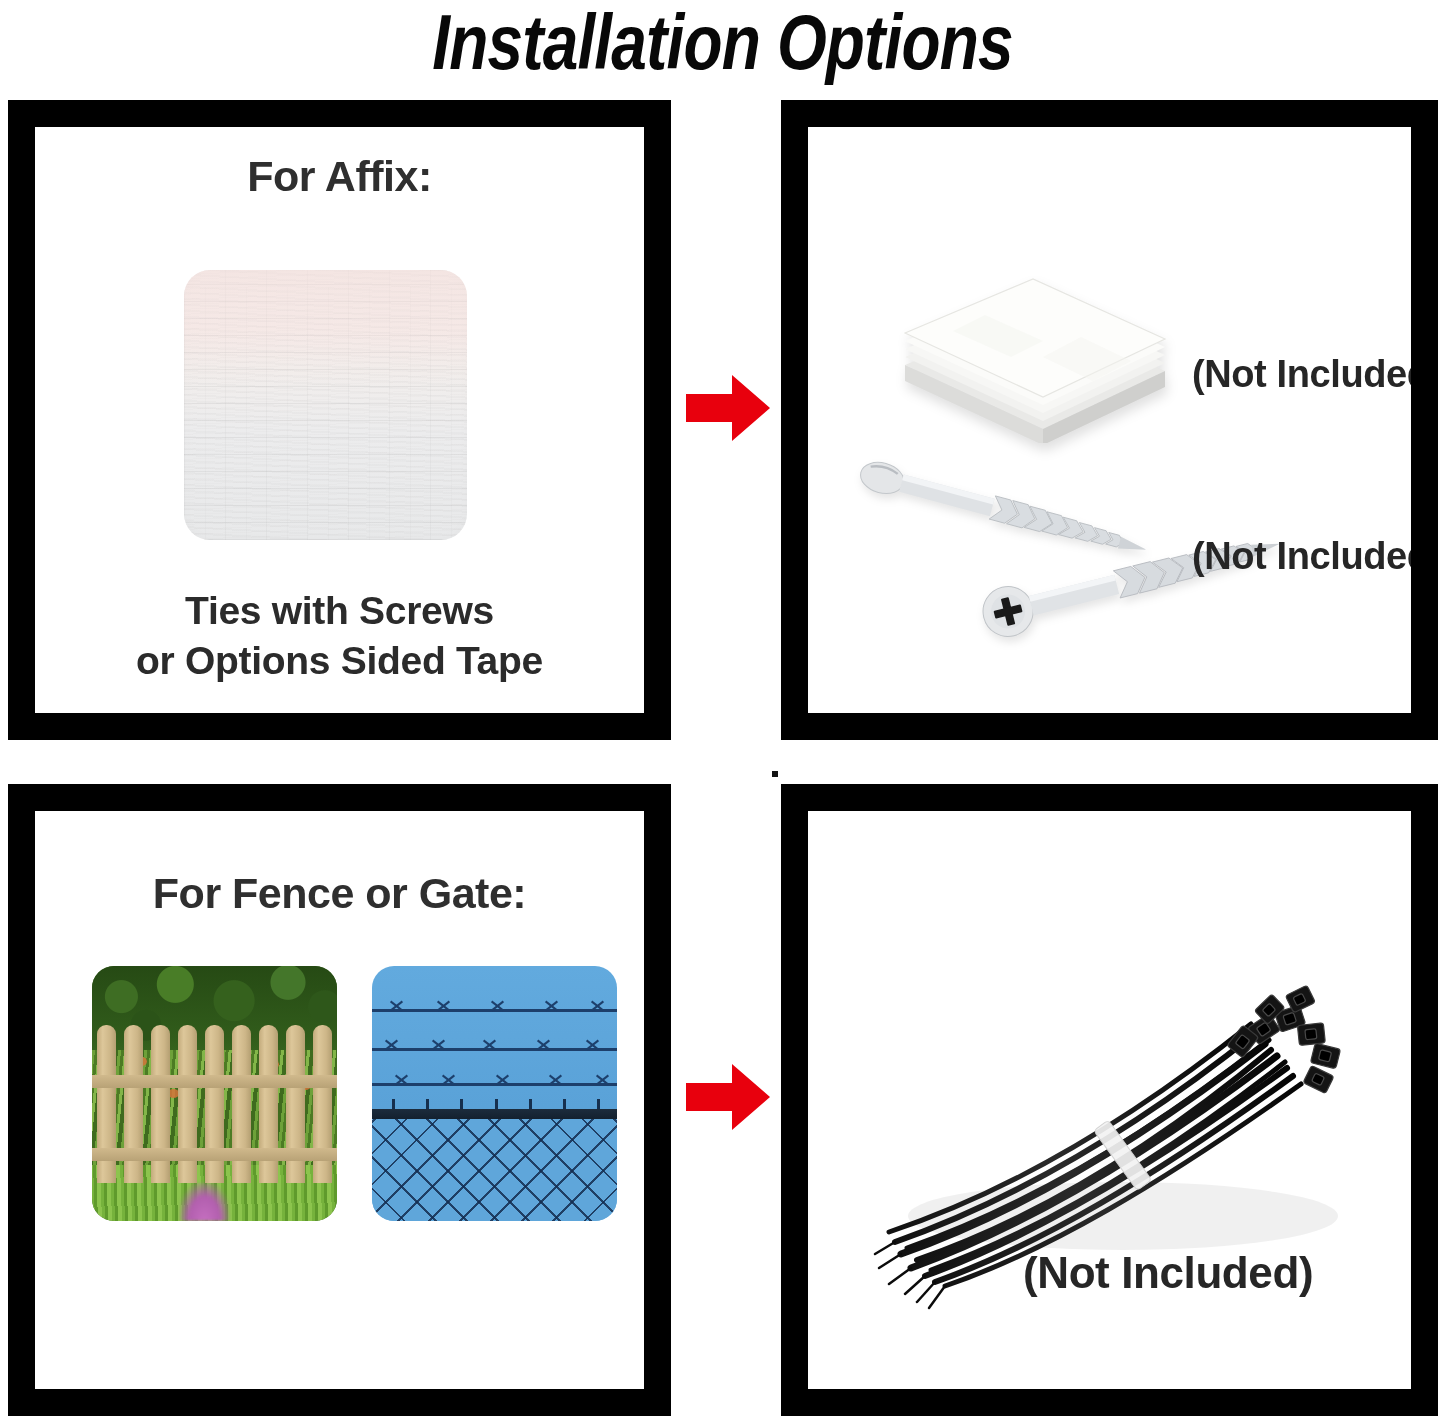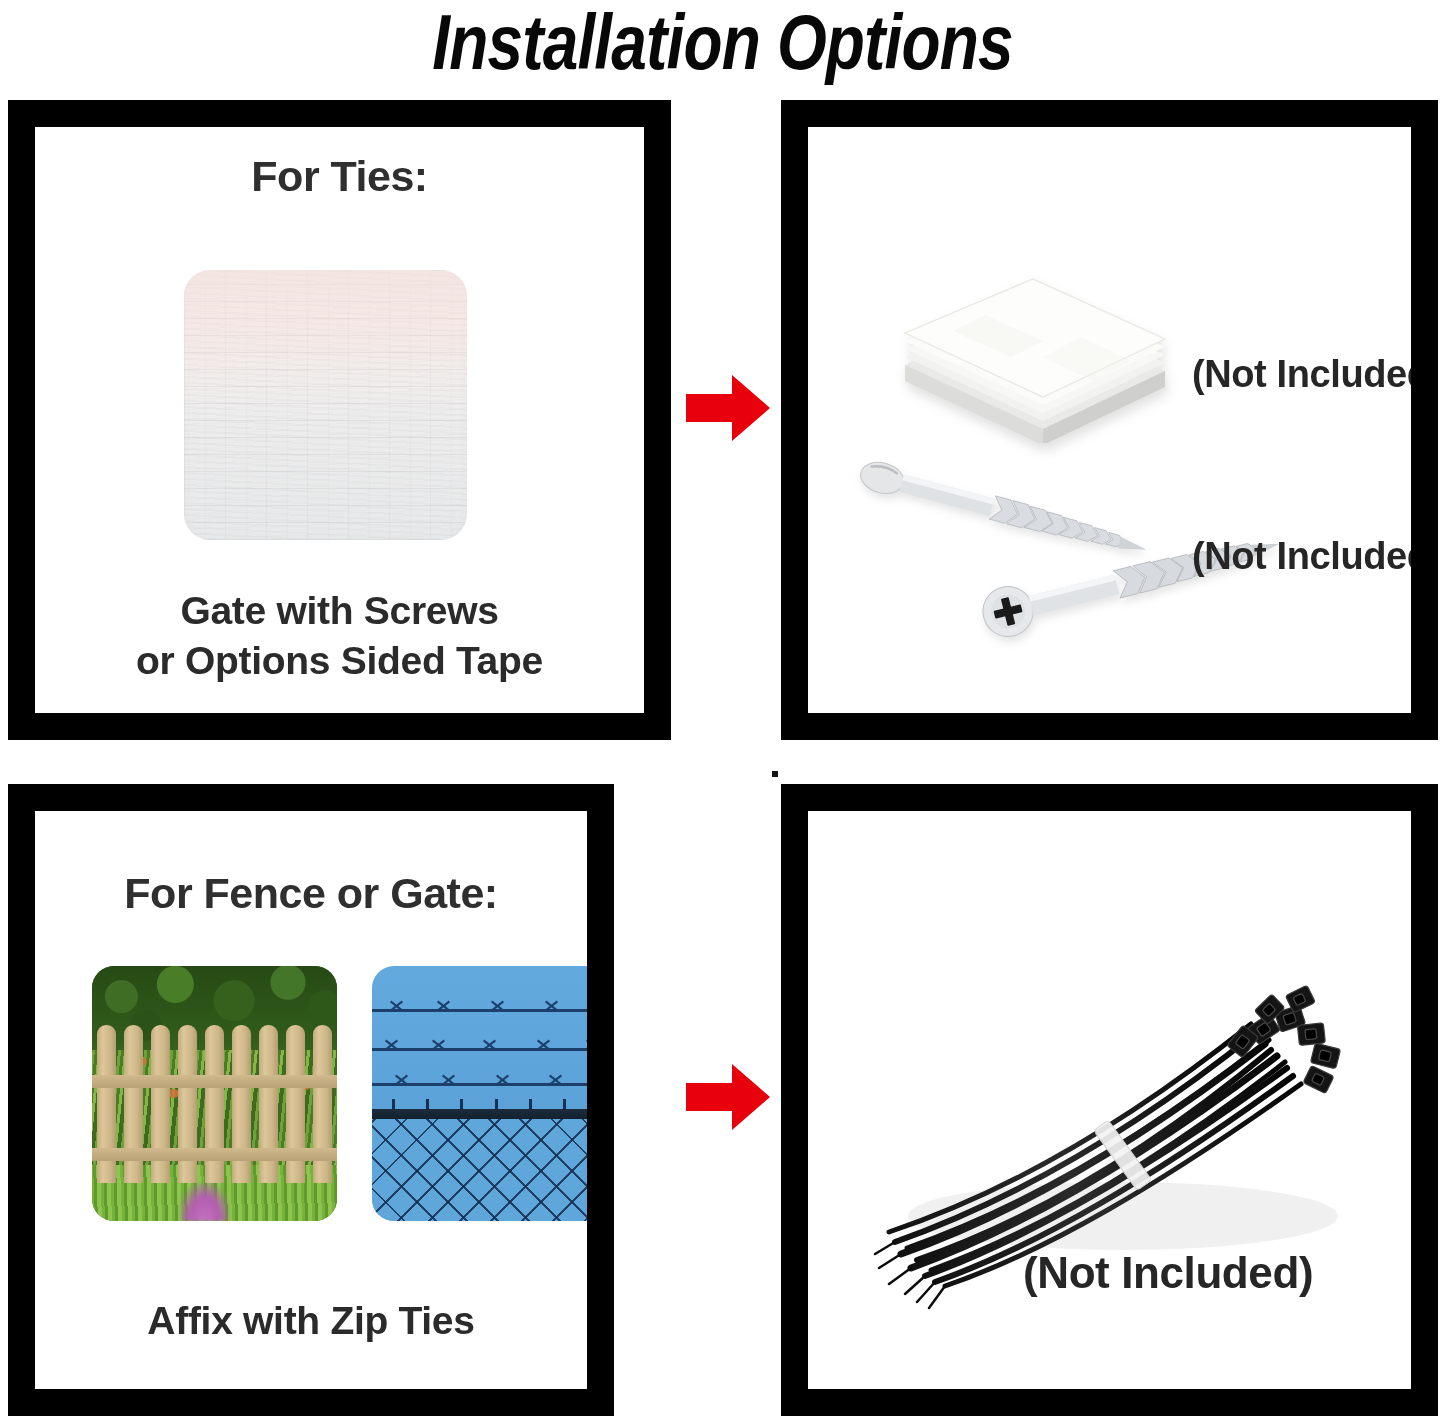--- a/index.html
+++ b/index.html
@@ -23,21 +23,21 @@
 
   
   .panel{
     position:absolute;
     background:#ffffff;
     border:27px solid #000000;
     box-sizing:border-box;
   }
   #panel-walls      {left:8px;  top:100px; width:663px; height:640px;}
   #panel-hardware   {left:781px;top:100px; width:657px; height:640px;}
-  #panel-fence      {left:8px;  top:784px; width:606px; height:632px;}
+  #panel-fence      {left:8px;  top:784px; width:663px; height:632px;}
   #panel-zipties    {left:781px;top:784px; width:657px; height:632px;}
 
   .panel-inner{position:relative;width:100%;height:100%;overflow:hidden;background:#fff;}
 
   
   .heading{
     position:absolute;left:0;width:100%;text-align:center;
     font-weight:bold;color:#2f2f2f;
     font-size:43px;line-height:50px;
     letter-spacing:-0.5px;
@@ -199,32 +199,32 @@
   .artifact{position:absolute;width:6px;height:6px;background:#121212;}
 </style>
 </head>
 <body>
 
 <div class="title">Installation Options</div>
 
 <div class="panel" id="panel-walls">
   <div class="panel-inner">
 
-    <div class="heading" style="top:24px;">For Ties:</div>
+    <div class="heading" style="top:24px;">For Affix:</div>
 
     <div class="wall">
       <div class="brickrows"></div>
       <div class="brickcols"></div>
       <div class="brickcols2"></div>
       <div class="grain"></div>
       <div class="pinkwash"></div>
     </div>
 
     <div class="caption" style="top:459px;">
-      <span>Gate with Screws</span>
+      <span>Ties with Screws</span>
       <span class="l2">or Options Sided Tape</span>
     </div>
 
   </div>
 </div>
 
 <div class="arrow" style="left:684px;top:372px;">
   <svg width="88" height="72" viewBox="0 0 88 72">
     <path d="M2 22 L48 22 L48 3 L86 36 L48 69 L48 50 L2 50 Z" fill="#e8000d"></path>
   </svg>
@@ -390,23 +390,20 @@
           <i style="left:36%"></i>
         <i style="left:50%"></i>
           <i style="left:64%"></i>
           <i style="left:78%"></i>
           <i style="left:92%"></i>
       </div>
       <div class="cl-rail"></div>
       <div class="cl-mesh"></div>
     </div>
 
-    <div class="caption" style="top:485px;">
-      <span>Affix with Zip Ties</span>
-    </div>
 
   </div>
 </div>
 
 <div class="panel" id="panel-zipties">
   <div class="panel-inner">
 
     <div class="zipties">
       <svg width="500" height="400" viewBox="0 0 500 400">
         <defs>

